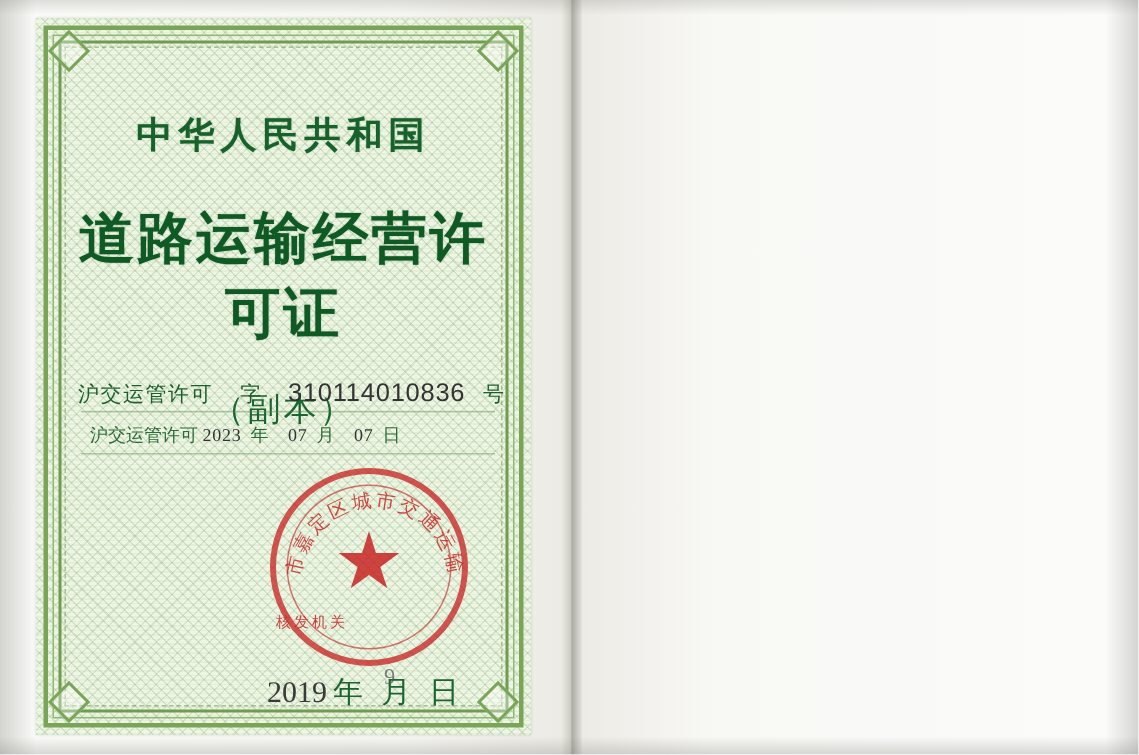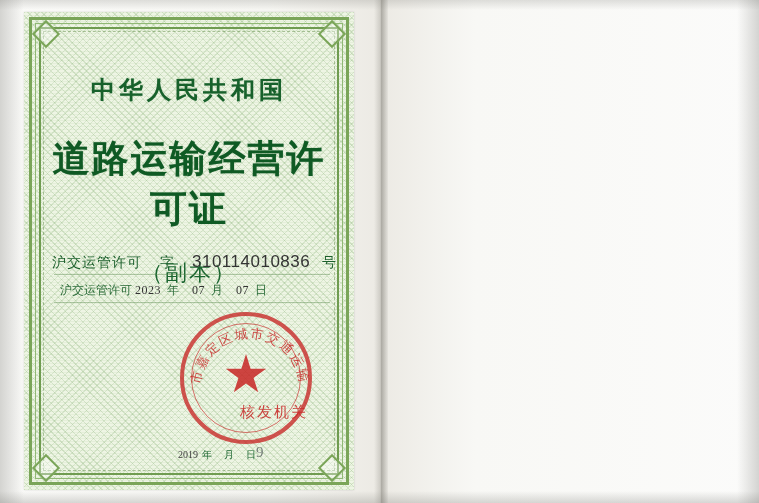--- a/index.html
+++ b/index.html
@@ -222,35 +222,35 @@
     font-family: "Liberation Serif", serif;
     font-size: 13px;
     fill: rgba(198,26,26,0.85);
     letter-spacing: 2px;
   }
   .seal-bottom-text {
     position: absolute;
     left: 0;
     right: 0;
     bottom: 18px;
-    text-align: right;
+    text-align: left;
     font-family: Liberation Sans, sans-serif;
-    font-size: 15px;
+    font-size: 10px;
     color: rgba(198,26,26,0.88);
     letter-spacing: 2px;
   }
 
   .date-row {
     position: absolute;
     left: 150px;
     top: 436px;
     display: flex;
     align-items: baseline;
     font-family: "Liberation Serif", serif;
-    font-size: 10px;
+    font-size: 20px;
     color: #1b6630;
     white-space: nowrap;
   }
   .date-row .d-val { color: #3a3a3a; padding: 0 4px; }
   .date-row .d-unit { padding-right: 12px; }
   .date-stamp-day {
     position: absolute;
     left: 232px;
     top: 432px;
     font-family: "Liberation Serif", serif;

